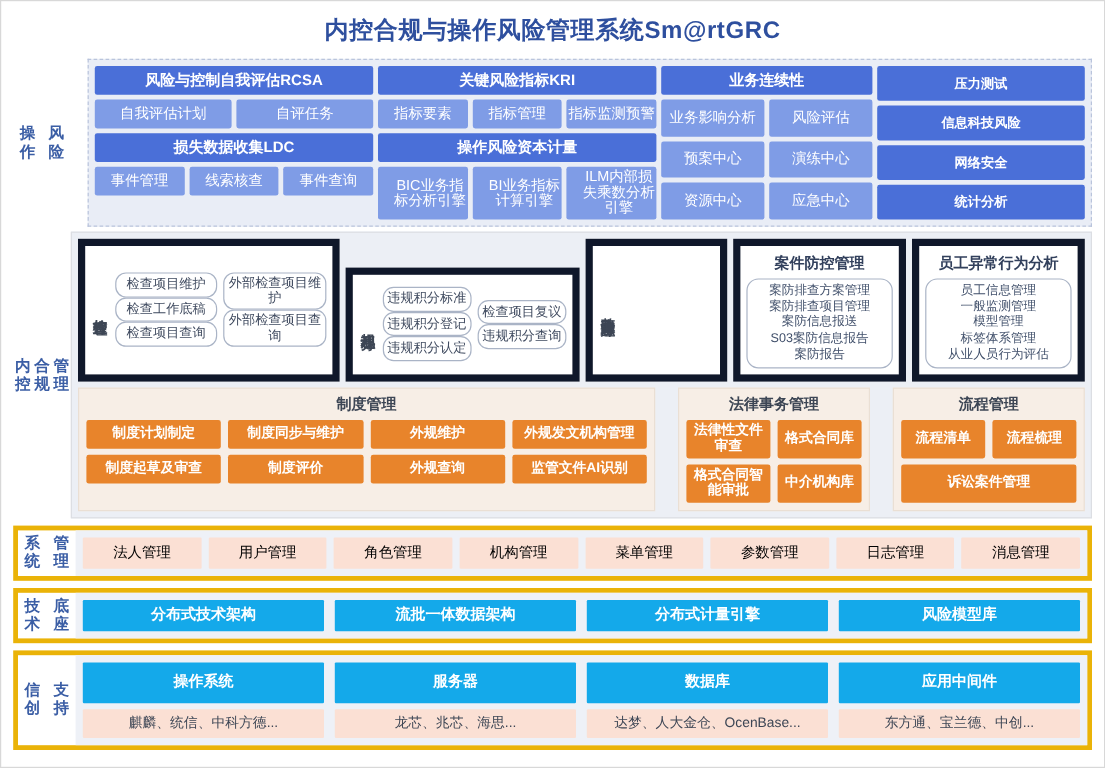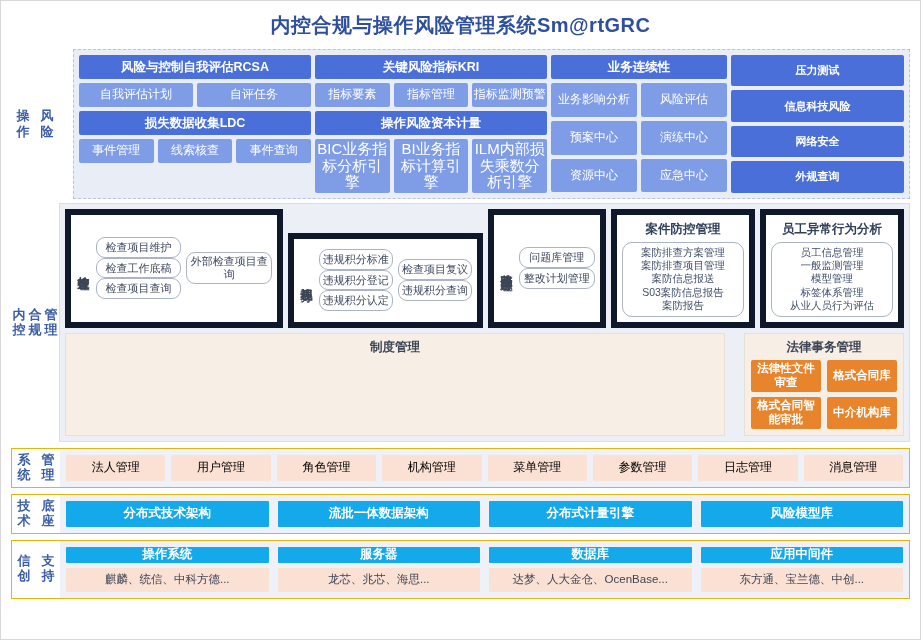--- a/index.html
+++ b/index.html
@@ -19,21 +19,21 @@
   .title-bar{
     height:48px;display:flex;align-items:center;justify-content:center;
   }
   .title-bar .title{
     font-size:20px;font-weight:bold;color:#2e4f9e;letter-spacing:.5px;
   }
 
   
   .band{
     margin:0 10px 6px 10px;
-    border:1px solid #eab308;
+    border:4px solid #eab308;
     background:#fff;
     display:flex;align-items:stretch;
     box-sizing:border-box;
   }
   .band-label{
     width:48px;flex:0 0 48px;
     display:flex;align-items:center;justify-content:center;
     text-align:center;
     font-size:13px;font-weight:bold;color:#3b5ea5;line-height:1.15;
   }
@@ -61,21 +61,21 @@
     height:24px;line-height:24px;text-align:center;border-radius:2px;
     white-space:nowrap;overflow:hidden;
   }
   .subrow{display:flex;gap:4px;}
   .sub{
     background:#7f9ce6;color:#fff;font-size:12px;
     flex:1;min-height:24px;border-radius:2px;
     display:flex;align-items:center;justify-content:center;text-align:center;
     line-height:1.1;padding:2px 1px;box-sizing:border-box;
   }
-  .sub.small{font-size:15px;}
+  .sub.small{font-size:12px;padding-left:13px;}
   .tall{
     background:#4a6fd8;color:#fff;font-size:11px;font-weight:bold;
     border-radius:2px;flex:1;
     display:flex;align-items:center;justify-content:center;text-align:center;
     min-height:24px;
   }
 
   
   .mid-band{margin:0 10px 6px 10px;display:flex;align-items:stretch;}
   .mid-label{
@@ -146,21 +146,21 @@
   .techbody{display:flex;gap:9px;}
   .techbtn{
     flex:1;background:#14a9ea;color:#fff;font-size:12.5px;font-weight:bold;
     height:26px;display:flex;align-items:center;justify-content:center;border-radius:1px;
   }
   
   .xcbody{display:flex;gap:9px;}
   .xccol{flex:1;display:flex;flex-direction:column;gap:5px;}
   .xchdr{
     background:#14a9ea;color:#fff;font-size:12.5px;font-weight:bold;
-    height:16px;display:flex;align-items:center;justify-content:center;border-radius:1px;
+    height:34px;display:flex;align-items:center;justify-content:center;border-radius:1px;
   }
   .xcsub{
     background:#fbe0d4;color:#3d4655;font-size:11.5px;
     height:24px;display:flex;align-items:center;justify-content:center;border-radius:1px;
   }
 </style>
 </head>
 <body>
 
 <div class="page">
@@ -219,21 +219,21 @@
         <div class="subrow" style="flex:1">
           <div class="sub">资源中心</div>
           <div class="sub">应急中心</div>
         </div>
       </div>
 
       <div class="opcol c4">
         <div class="tall">压力测试</div>
         <div class="tall">信息科技风险</div>
         <div class="tall">网络安全</div>
-        <div class="tall">外规查询</div>
+        <div class="tall">统计分析</div>
       </div>
 
     </div>
   </div>
 
   <div class="mid-band">
     <div class="mid-label">
         <span>内控</span>
         <br>
         <span>合规</span>
@@ -245,43 +245,40 @@
       <div class="mid-row1">
 
         <div class="card chk">
           <div class="vlabel">检查管理</div>
           <div class="pillcol">
             <div class="pill">检查项目维护</div>
             <div class="pill">检查工作底稿</div>
             <div class="pill">检查项目查询</div>
           </div>
           <div class="pillcol">
+            <div class="pill two">外部检查项目维护</div>
             <div class="pill two">外部检查项目查询</div>
           </div>
         </div>
 
         <div class="card vio">
           <div class="vlabel">违规积分</div>
           <div class="pillcol">
             <div class="pill">违规积分标准</div>
             <div class="pill">违规积分登记</div>
             <div class="pill">违规积分认定</div>
           </div>
           <div class="pillcol">
             <div class="pill">检查项目复议</div>
             <div class="pill">违规积分查询</div>
           </div>
         </div>
 
         <div class="card rect">
           <div class="vlabel">整改跟踪管理</div>
-          <div class="pillcol">
-            <div class="pill">问题库管理</div>
-            <div class="pill">整改计划管理</div>
-          </div>
         </div>
 
         <div class="card case">
           <div class="card-title">案件防控管理</div>
           <div class="listbox">
             <div>案防排查方案管理</div>
             <div>案防排查项目管理</div>
             <div>案防信息报送</div>
             <div>S03案防信息报告</div>
             <div>案防报告</div>
@@ -298,36 +295,64 @@
             <div>从业人员行为评估</div>
           </div>
         </div>
 
       </div>
 
       <div class="mid-row2">
 
         <div class="obox sys">
           <div class="obox-title">制度管理</div>
+          <div class="ogrid">
+            <div class="ocol">
+              <div class="obtn">制度计划制定</div>
+              <div class="obtn">制度起草及审查</div>
+            </div>
+            <div class="ocol">
+              <div class="obtn">制度同步与维护</div>
+              <div class="obtn">制度评价</div>
+            </div>
+            <div class="ocol">
+              <div class="obtn">外规维护</div>
+              <div class="obtn">外规查询</div>
+            </div>
+            <div class="ocol">
+              <div class="obtn">外规发文机构管理</div>
+              <div class="obtn">监管文件AI识别</div>
+            </div>
+          </div>
         </div>
 
         <div class="obox law">
           <div class="obox-title">法律事务管理</div>
           <div class="ogrid">
             <div class="ocol">
               <div class="obtn tall2">法律性文件审查</div>
               <div class="obtn tall2">格式合同智能审批</div>
             </div>
             <div class="ocol">
               <div class="obtn tall2">格式合同库</div>
               <div class="obtn tall2">中介机构库</div>
             </div>
           </div>
         </div>
 
+        <div class="obox flow">
+          <div class="obox-title">流程管理</div>
+          <div class="ogrid" style="margin-bottom:5px">
+            <div class="obtn tall2" style="flex:1">流程清单</div>
+            <div class="obtn tall2" style="flex:1">流程梳理</div>
+          </div>
+          <div class="ogrid">
+            <div class="obtn tall2" style="flex:1">诉讼案件管理</div>
+          </div>
+        </div>
 
       </div>
 
     </div>
   </div>
 
   <div class="band">
     <div class="band-label">
         <span>系统</span>
         <br>

